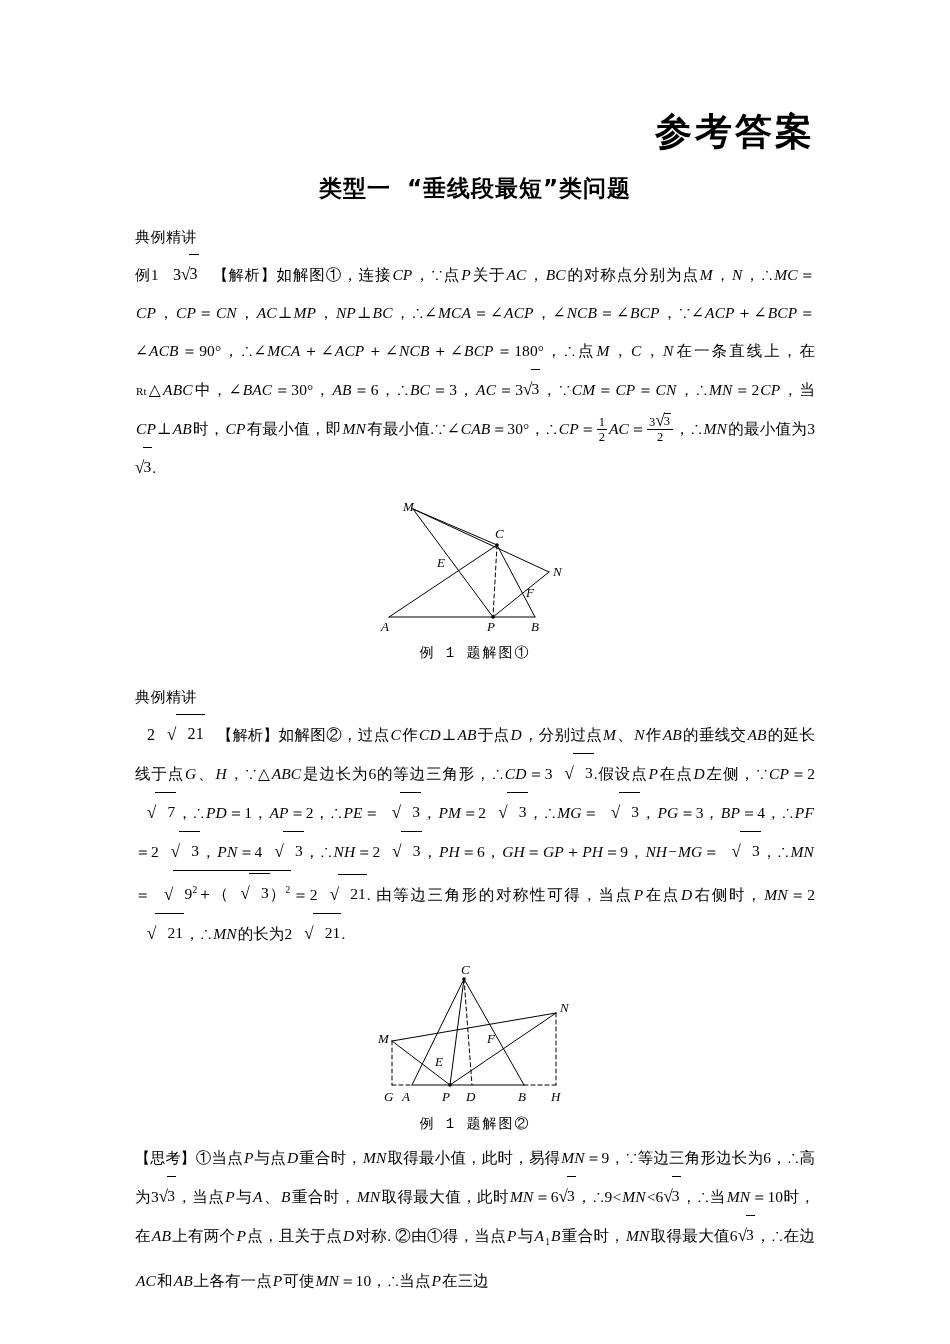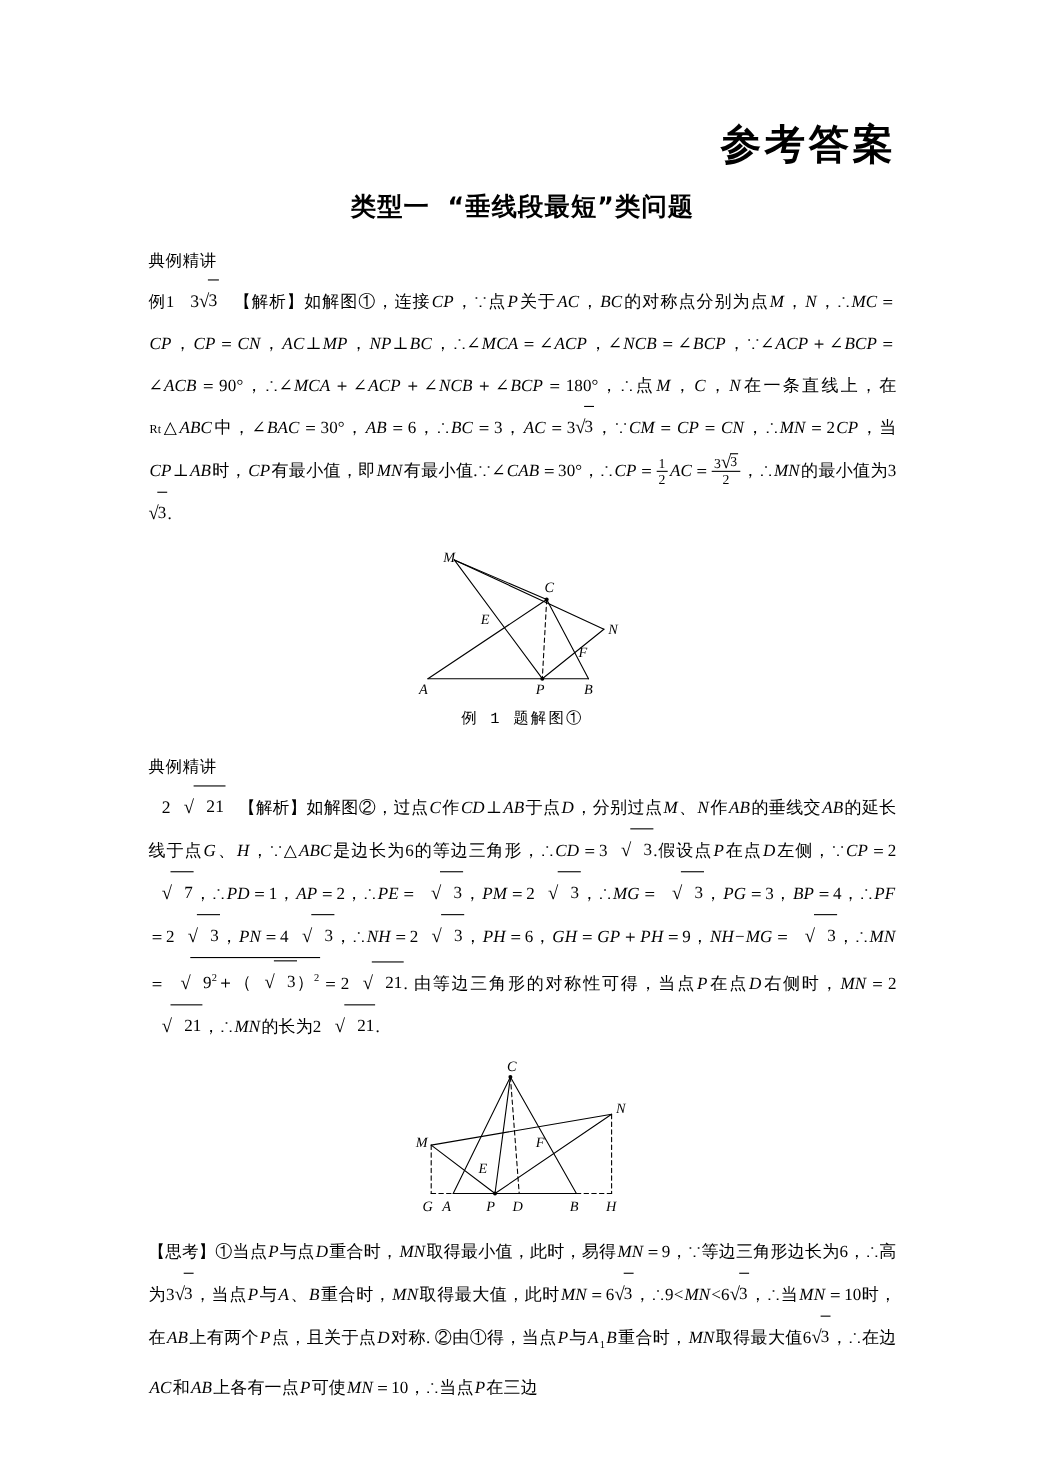--- a/index.html
+++ b/index.html
@@ -205,17 +205,18 @@
         <text x="119" y="80">F</text>
         <text x="67" y="103">E</text>
         <text x="16" y="138">G</text>
         <text x="34" y="138">A</text>
         <text x="74" y="138">P</text>
         <text x="98" y="138">D</text>
         <text x="150" y="138">B</text>
         <text x="183" y="138">H</text>
       </g>
     </svg>
+    <div class="fig-caption">例 1 题解图②</div>
   </div>
 
   <p class="para"><span class="lbl">【思考】</span><span>①当点<span class="m">P</span>与点<span class="m">D</span>重合时，<span class="m">MN</span>取得最小值，此时，易得<span class="m">MN</span>＝9，∵等边三角形边长为6，∴高为3<span class="sqrt"><span class="rad">√</span><span class="rand">3</span></span>，当点<span class="m">P</span>与<span class="m">A</span>、<span class="m">B</span>重合时，<span class="m">MN</span>取得最大值，此时<span class="m">MN</span>＝6<span class="sqrt"><span class="rad">√</span><span class="rand">3</span></span>，∴9&lt;<span class="m">MN</span>&lt;6<span class="sqrt"><span class="rad">√</span><span class="rand">3</span></span>，∴当<span class="m">MN</span>＝10时，在<span class="m">AB</span>上有两个<span class="m">P</span>点，且关于点<span class="m">D</span>对称. ②由①得，当点<span class="m">P</span>与<span class="m">A</span><sub class="sb">1</sub><span class="m">B</span>重合时，<span class="m">MN</span>取得最大值6<span class="sqrt"><span class="rad">√</span><span class="rand">3</span></span>，∴在边<span class="m">AC</span>和<span class="m">AB</span>上各有一点<span class="m">P</span>可使<span class="m">MN</span>＝10，∴当点<span class="m">P</span>在三边</span></p>
 
 </div>
 
 </body></html>

